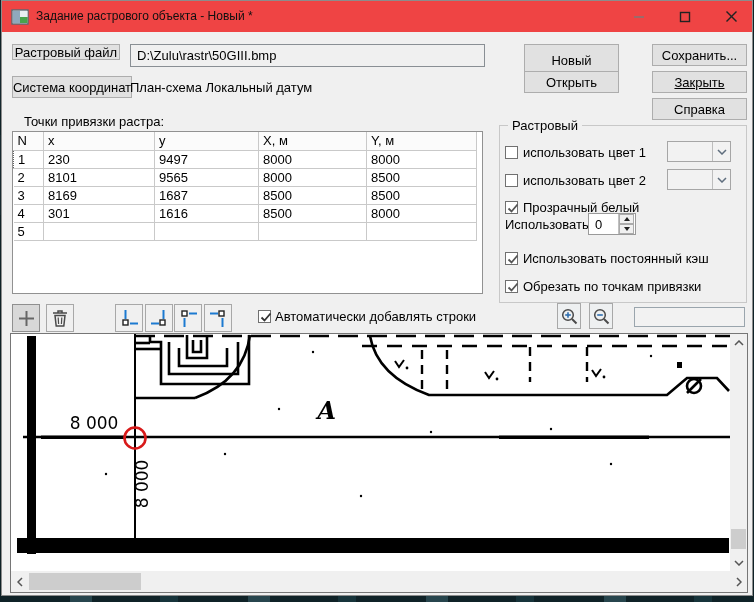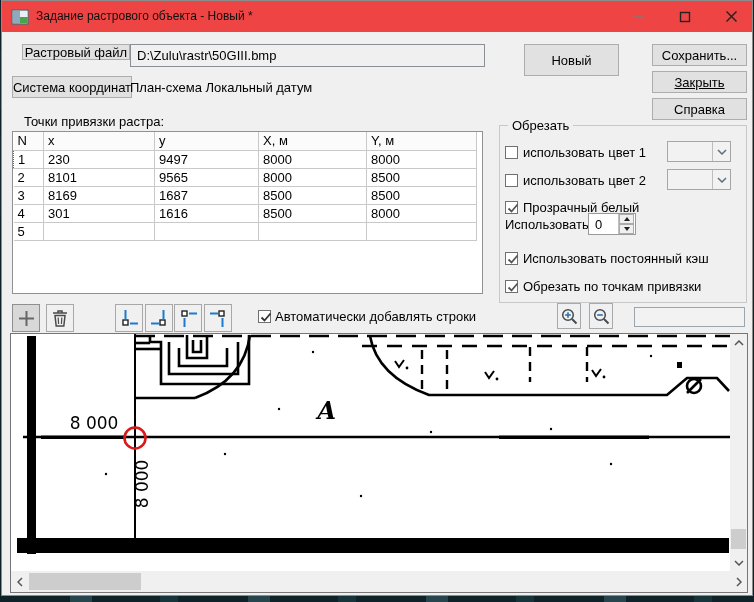--- a/index.html
+++ b/index.html
@@ -101,32 +101,35 @@
         </svg>
       </div>
       <div class="winbtn" style="left:706px">
         <svg width="13" height="13" viewBox="0 0 13 13">
           <line x1="1.5" y1="1.5" x2="11.5" y2="11.5" stroke="#222" stroke-width="1.4"></line>
           <line x1="11.5" y1="1.5" x2="1.5" y2="11.5" stroke="#222" stroke-width="1.4"></line>
         </svg>
       </div>
     </div>
 
-    <div class="btn" style="left:20px;top:43px;width:108px;height:16px">
+    <div class="btn" style="left:10px;top:43px;width:108px;height:16px">
       <span>Растровый файл</span>
     </div>
     <div class="fld" style="left:128px;top:43px;width:355px;height:23px">D:\Zulu\rastr\50GIII.bmp</div>
 
     <div class="btn" style="left:10px;top:75px;width:120px;height:22px">
       <span>Система координат</span>
     </div>
     <div class="static-text" style="left:128px;top:79px">План-схема Локальный датум</div>
 
     <div class="btn" style="left:522px;top:43px;width:95px;height:32px">
       <span>Новый</span>
+    </div>
+    <div class="btn" style="left:522px;top:70px;width:95px;height:22px">
+      <span>Открыть</span>
     </div>
     <div class="btn" style="left:650px;top:43px;width:95px;height:22px">
       <span>Сохранить...</span>
     </div>
     <div class="btn u" style="left:650px;top:70px;width:95px;height:22px">
       <span>Закрыть</span>
     </div>
     <div class="btn" style="left:650px;top:97px;width:95px;height:22px">
       <span>Справка</span>
     </div>
@@ -183,21 +186,21 @@
           <td></td>
           <td></td>
           <td></td>
           <td></td>
         </tr>
       </tbody>
         </table>
     </div>
 
     <div class="groupbox" style="left:497px;top:124px;width:248px;height:178px">
-      <div class="groupbox-label">Обрезать</div>
+      <div class="groupbox-label">Растровый</div>
     </div>
 
     <span class="cb" style="left:503px;top:145px">
       
     </span>
     <div class="cb-label" style="left:521px;top:144px">использовать цвет 1</div>
     <div class="combo" style="left:665px;top:140px;width:64px;height:21px">
       <span class="val"></span>
       <span class="dd">
         <svg width="10" height="6" viewBox="0 0 10 6">

